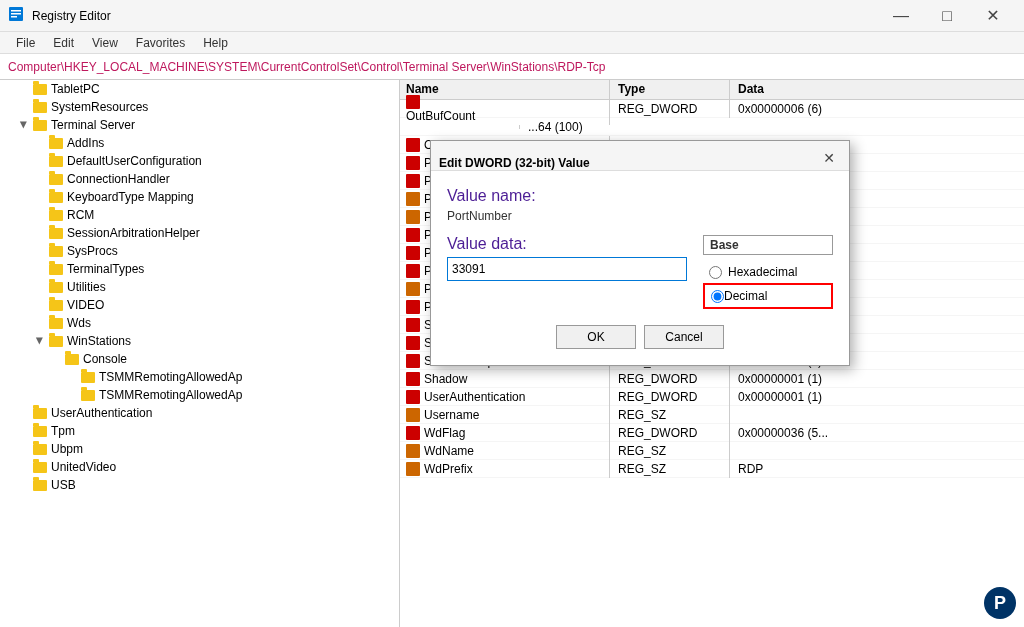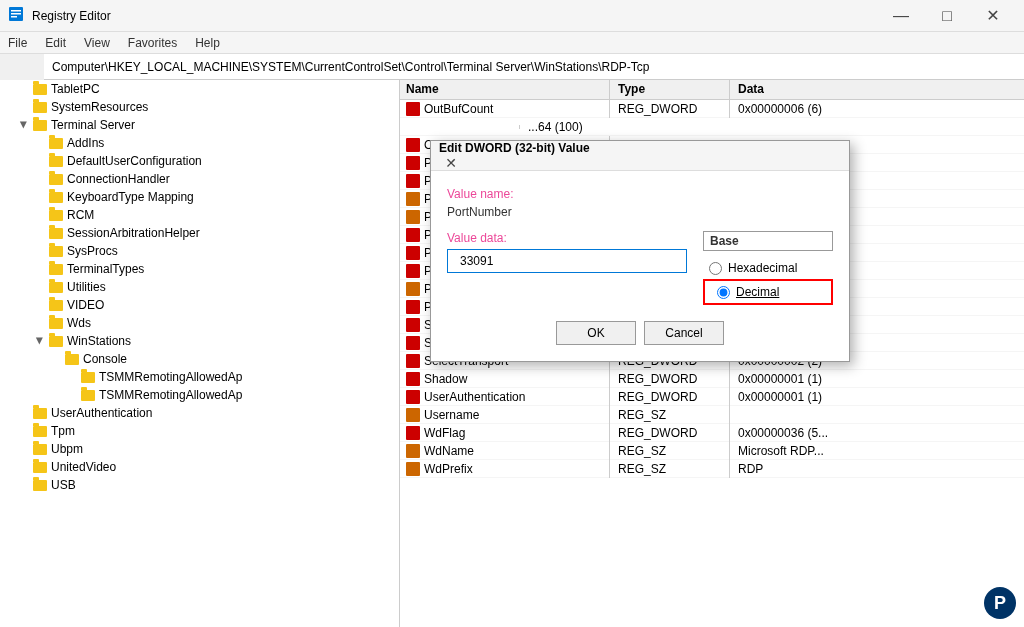--- a/index.html
+++ b/index.html
@@ -40,42 +40,41 @@
       justify-content: center;
       color: #444;
     }
 
     
     .menu-bar {
       background: #f5f5f5;
       height: 22px;
       display: flex;
       align-items: center;
-      padding: 0 0;
+      padding: 0 8px;
       border-bottom: 1px solid #ddd;
       gap: 2px;
     }
     .menu-item {
       padding: 2px 8px;
       cursor: pointer;
       font-size: 12px;
       color: #333;
     }
 
     
     .address-bar {
       background: white;
       height: 26px;
       display: flex;
       align-items: center;
       padding: 0 8px;
       border-bottom: 1px solid #ccc;
       font-size: 12px;
-      color: #000000;
-      margin-left: 44px;
+      color: #be185d;
     }
 
     
     .main-content {
       display: flex;
       height: calc(627px - 32px - 22px - 26px);
       background: white;
     }
 
     
@@ -197,46 +196,45 @@
       box-shadow: 4px 4px 12px rgba(0,0,0,0.3);
       width: 420px;
       position: absolute;
       top: 140px;
       left: 430px;
     }
     .dialog-title-bar {
       background: #f5f5f5;
       height: 30px;
       display: flex;
-      align-items: flex-start;
+      align-items: flex-end;
       padding: 0 8px;
       border-bottom: 1px solid #ddd;
       font-size: 12px;
       font-weight: 600;
-      flex-direction: column;
     }
     .dialog-title-text { flex: 1; }
     .dialog-close-btn {
       width: 24px;
       height: 24px;
       border: none;
       background: transparent;
       cursor: pointer;
       font-size: 14px;
       display: flex;
       align-items: center;
       justify-content: center;
       color: #444;
     }
     .dialog-body {
       padding: 16px;
     }
     .dialog-label {
-      font-size: 12px;
-      color: #ec4899;
+      font-size: 16px;
+      color: #4c1d95;
       margin-bottom: 4px;
     }
     .dialog-value-name {
       font-size: 12px;
       color: #333;
       margin-bottom: 12px;
     }
     .dialog-row {
       display: flex;
       gap: 16px;
@@ -251,46 +249,45 @@
       color: #333;
       margin-bottom: 6px;
       font-weight: 600;
       border: 1px solid #999;
       padding: 2px 6px;
     }
     .dialog-input {
       width: 100%;
       height: 24px;
       border: 1px solid #0078d7;
-      padding: 2px 12px;
+      padding: 2px 4px;
       font-size: 12px;
       outline: none;
       background: white;
     }
     .radio-option {
       display: flex;
       align-items: center;
       gap: 6px;
       padding: 4px 6px;
       font-size: 12px;
       cursor: pointer;
     }
     .radio-option input[type="radio"] {
       cursor: pointer;
       accent-color: #0078d7;
     }
     .decimal-option {
       border: 2px solid red;
       display: flex;
       align-items: center;
-      gap: 6px;
-      padding: 4px 12px;
-      font-size: 12px;
-      cursor: pointer;
-      text-decoration: underline;
+      gap: 0;
+      padding: 4px 6px;
+      font-size: 12px;
+      cursor: pointer;
     }
     .dialog-buttons {
       display: flex;
       justify-content: center;
       gap: 8px;
       margin-top: 16px;
     }
     .dialog-btn {
       width: 80px;
       height: 24px;
@@ -545,21 +542,21 @@
     </div>
 
   <div class="values-pane">
     <div class="values-header">
       <div class="col-name">Name</div>
       <div class="col-type">Type</div>
       <div class="col-data">Data</div>
     </div>
     <div id="values-rows">
     <div class="value-row">
-    <div class="col-name" style="display:flex;">
+    <div class="col-name" style="display:flex;flex-direction:column;">
       <span class="reg-icon reg-icon-dword">&nbsp;</span>
       <span>OutBufCount</span>
     </div>
     <div class="col-type">REG_DWORD</div>
     <div class="col-data">0x00000006 (6)</div>
   </div>
         <div class="value-row">
     <div class="col-type"></div>
     <div class="col-data">...64 (100)</div>
   </div>
@@ -698,21 +695,20 @@
     </div>
     <div class="col-type">REG_DWORD</div>
     <div class="col-data">0x00000036 (5...</div>
   </div>
         <div class="value-row">
     <div class="col-name" style="display:flex;align-items:center;">
       <span class="reg-icon reg-icon-sz">&nbsp;</span>
       <span>WdName</span>
     </div>
     <div class="col-type">REG_SZ</div>
-    <div class="col-data">Microsoft RDP...</div>
   </div>
         <div class="value-row">
     <div class="col-name" style="display:flex;align-items:center;">
       <span class="reg-icon reg-icon-sz">&nbsp;</span>
       <span>WdPrefix</span>
     </div>
     <div class="col-type">REG_SZ</div>
     <div class="col-data">RDP</div>
   </div>
       </div>

